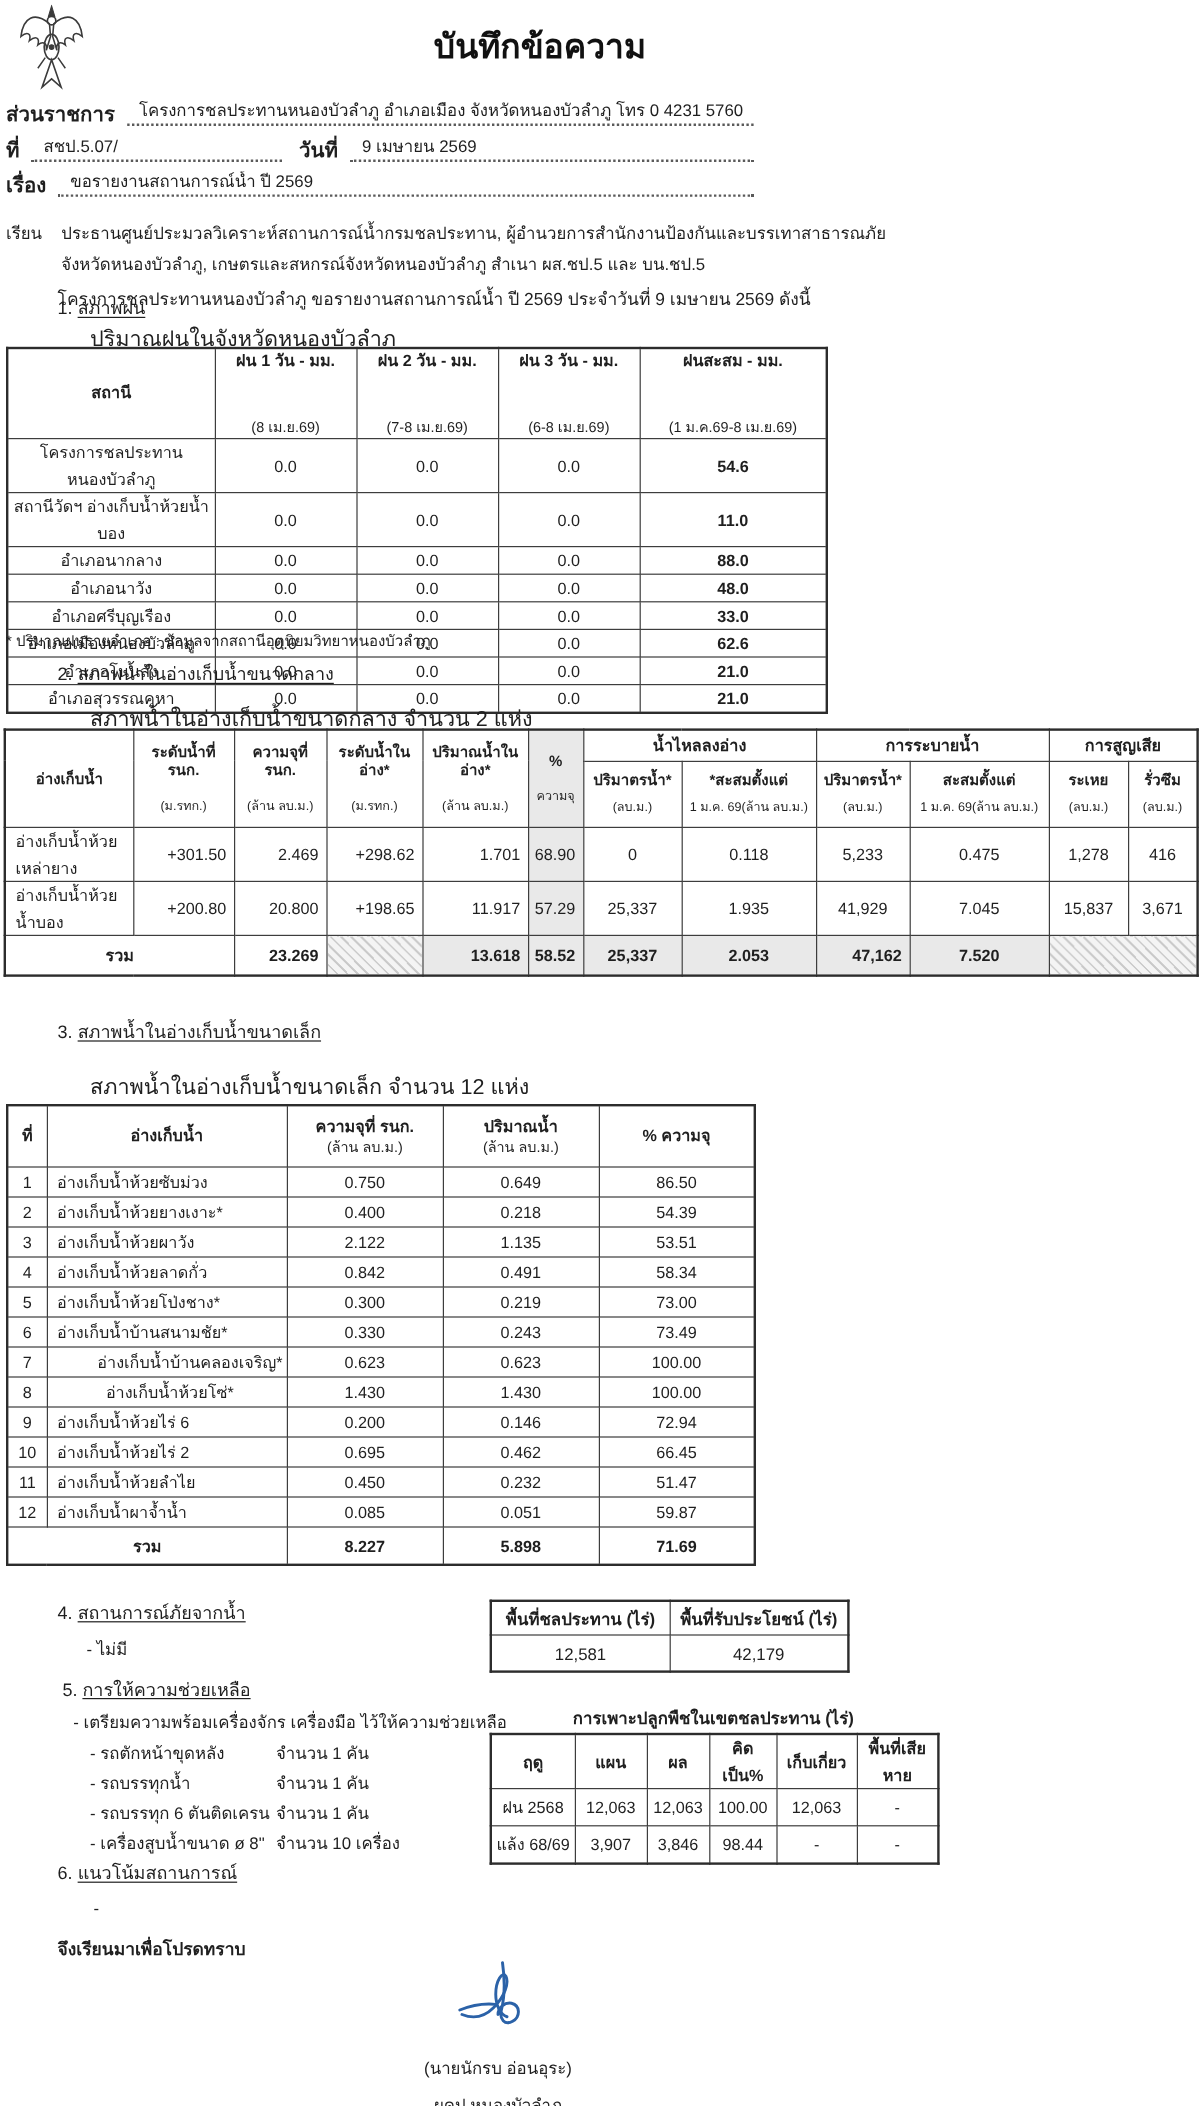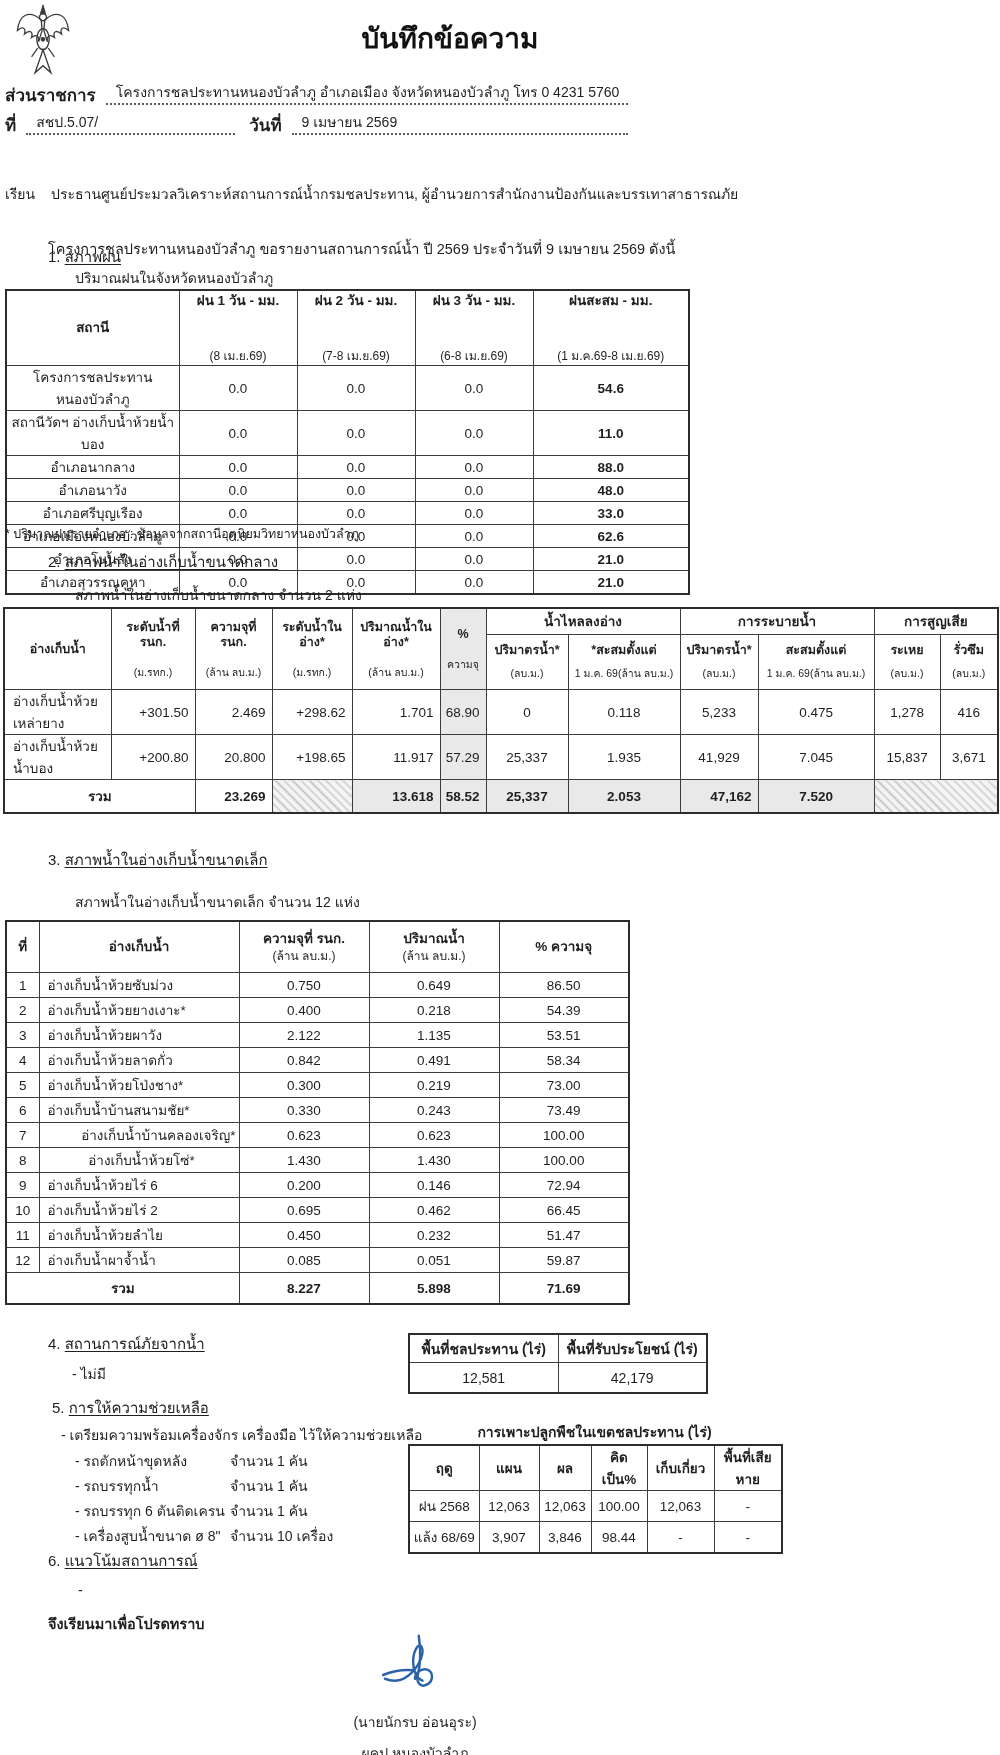--- a/index.html
+++ b/index.html
@@ -17,21 +17,21 @@
   .frow-agency{top:84px;}
   .frow-no{top:114px;}
   .frow-subject{top:143px;}
   .to-block{position:absolute;top:181px;left:5px;width:960px;display:flex;font-size:14px;}
   .to-label{margin-right:16px;line-height:26px;}
   .to-lines div{line-height:26px;}
   .intro{position:absolute;top:237px;left:48px;font-size:14.5px;}
   
   .sec-heading{position:absolute;font-size:15px;font-weight:normal;}
   .sec-heading .underl{text-decoration:underline;text-underline-offset:2px;}
-  .subline{position:absolute;font-size:14px;}
+  .subline{position:absolute;font-size:18px;}
   .footnote{position:absolute;top:524px;left:5px;font-size:12.5px;}
   .h1pos{top:245px;left:48px;} .sub1{top:267px;left:75px;}
   .h2pos{top:550px;left:48px;} .sub2{top:584px;left:75px;}
   .h3pos{top:848px;left:48px;} .sub3{top:891px;left:75px;}
   .h4pos{top:1332px;left:48px;}
   .h5pos{top:1396px;left:52px;text-align:right;}
   .h6pos{top:1549px;left:48px;}
   .item-nomi{position:absolute;top:1363px;left:72px;font-size:14px;}
   .item-dash{position:absolute;top:1582px;left:78px;font-size:14px;}
   
@@ -112,25 +112,30 @@
   <div class="frow frow-agency">
     <span class="flabel">ส่วนราชการ</span>
     <span class="fval">โครงการชลประทานหนองบัวลำภู อำเภอเมือง จังหวัดหนองบัวลำภู โทร 0 4231 5760</span>
   </div>
   <div class="frow frow-no">
     <span class="flabel">ที่</span>
     <span class="fval w1">สชป.5.07/</span>
     <span class="flabel">วันที่</span>
     <span class="fval">9 เมษายน 2569</span>
   </div>
+  <div class="frow frow-subject">
+    <span class="flabel">เรื่อง</span>
+    <span class="fval">ขอรายงานสถานการณ์น้ำ ปี 2569</span>
+  </div>
 
   <div class="to-block">
     <span class="to-label">เรียน</span>
     <div class="to-lines">
       <div>ประธานศูนย์ประมวลวิเคราะห์สถานการณ์น้ำกรมชลประทาน, ผู้อำนวยการสำนักงานป้องกันและบรรเทาสาธารณภัย</div>
+      <div>จังหวัดหนองบัวลำภู, เกษตรและสหกรณ์จังหวัดหนองบัวลำภู  สำเนา ผส.ชป.5 และ บน.ชป.5</div>
     </div>
   </div>
 
   <div class="intro">โครงการชลประทานหนองบัวลำภู ขอรายงานสถานการณ์น้ำ ปี 2569  ประจำวันที่ 9 เมษายน 2569  ดังนี้</div>
 
   <div class="sec-heading h1pos">
     <span>1.</span>
     <span class="underl">สภาพฝน</span>
   </div>
   <div class="subline sub1">ปริมาณฝนในจังหวัดหนองบัวลำภู</div>

